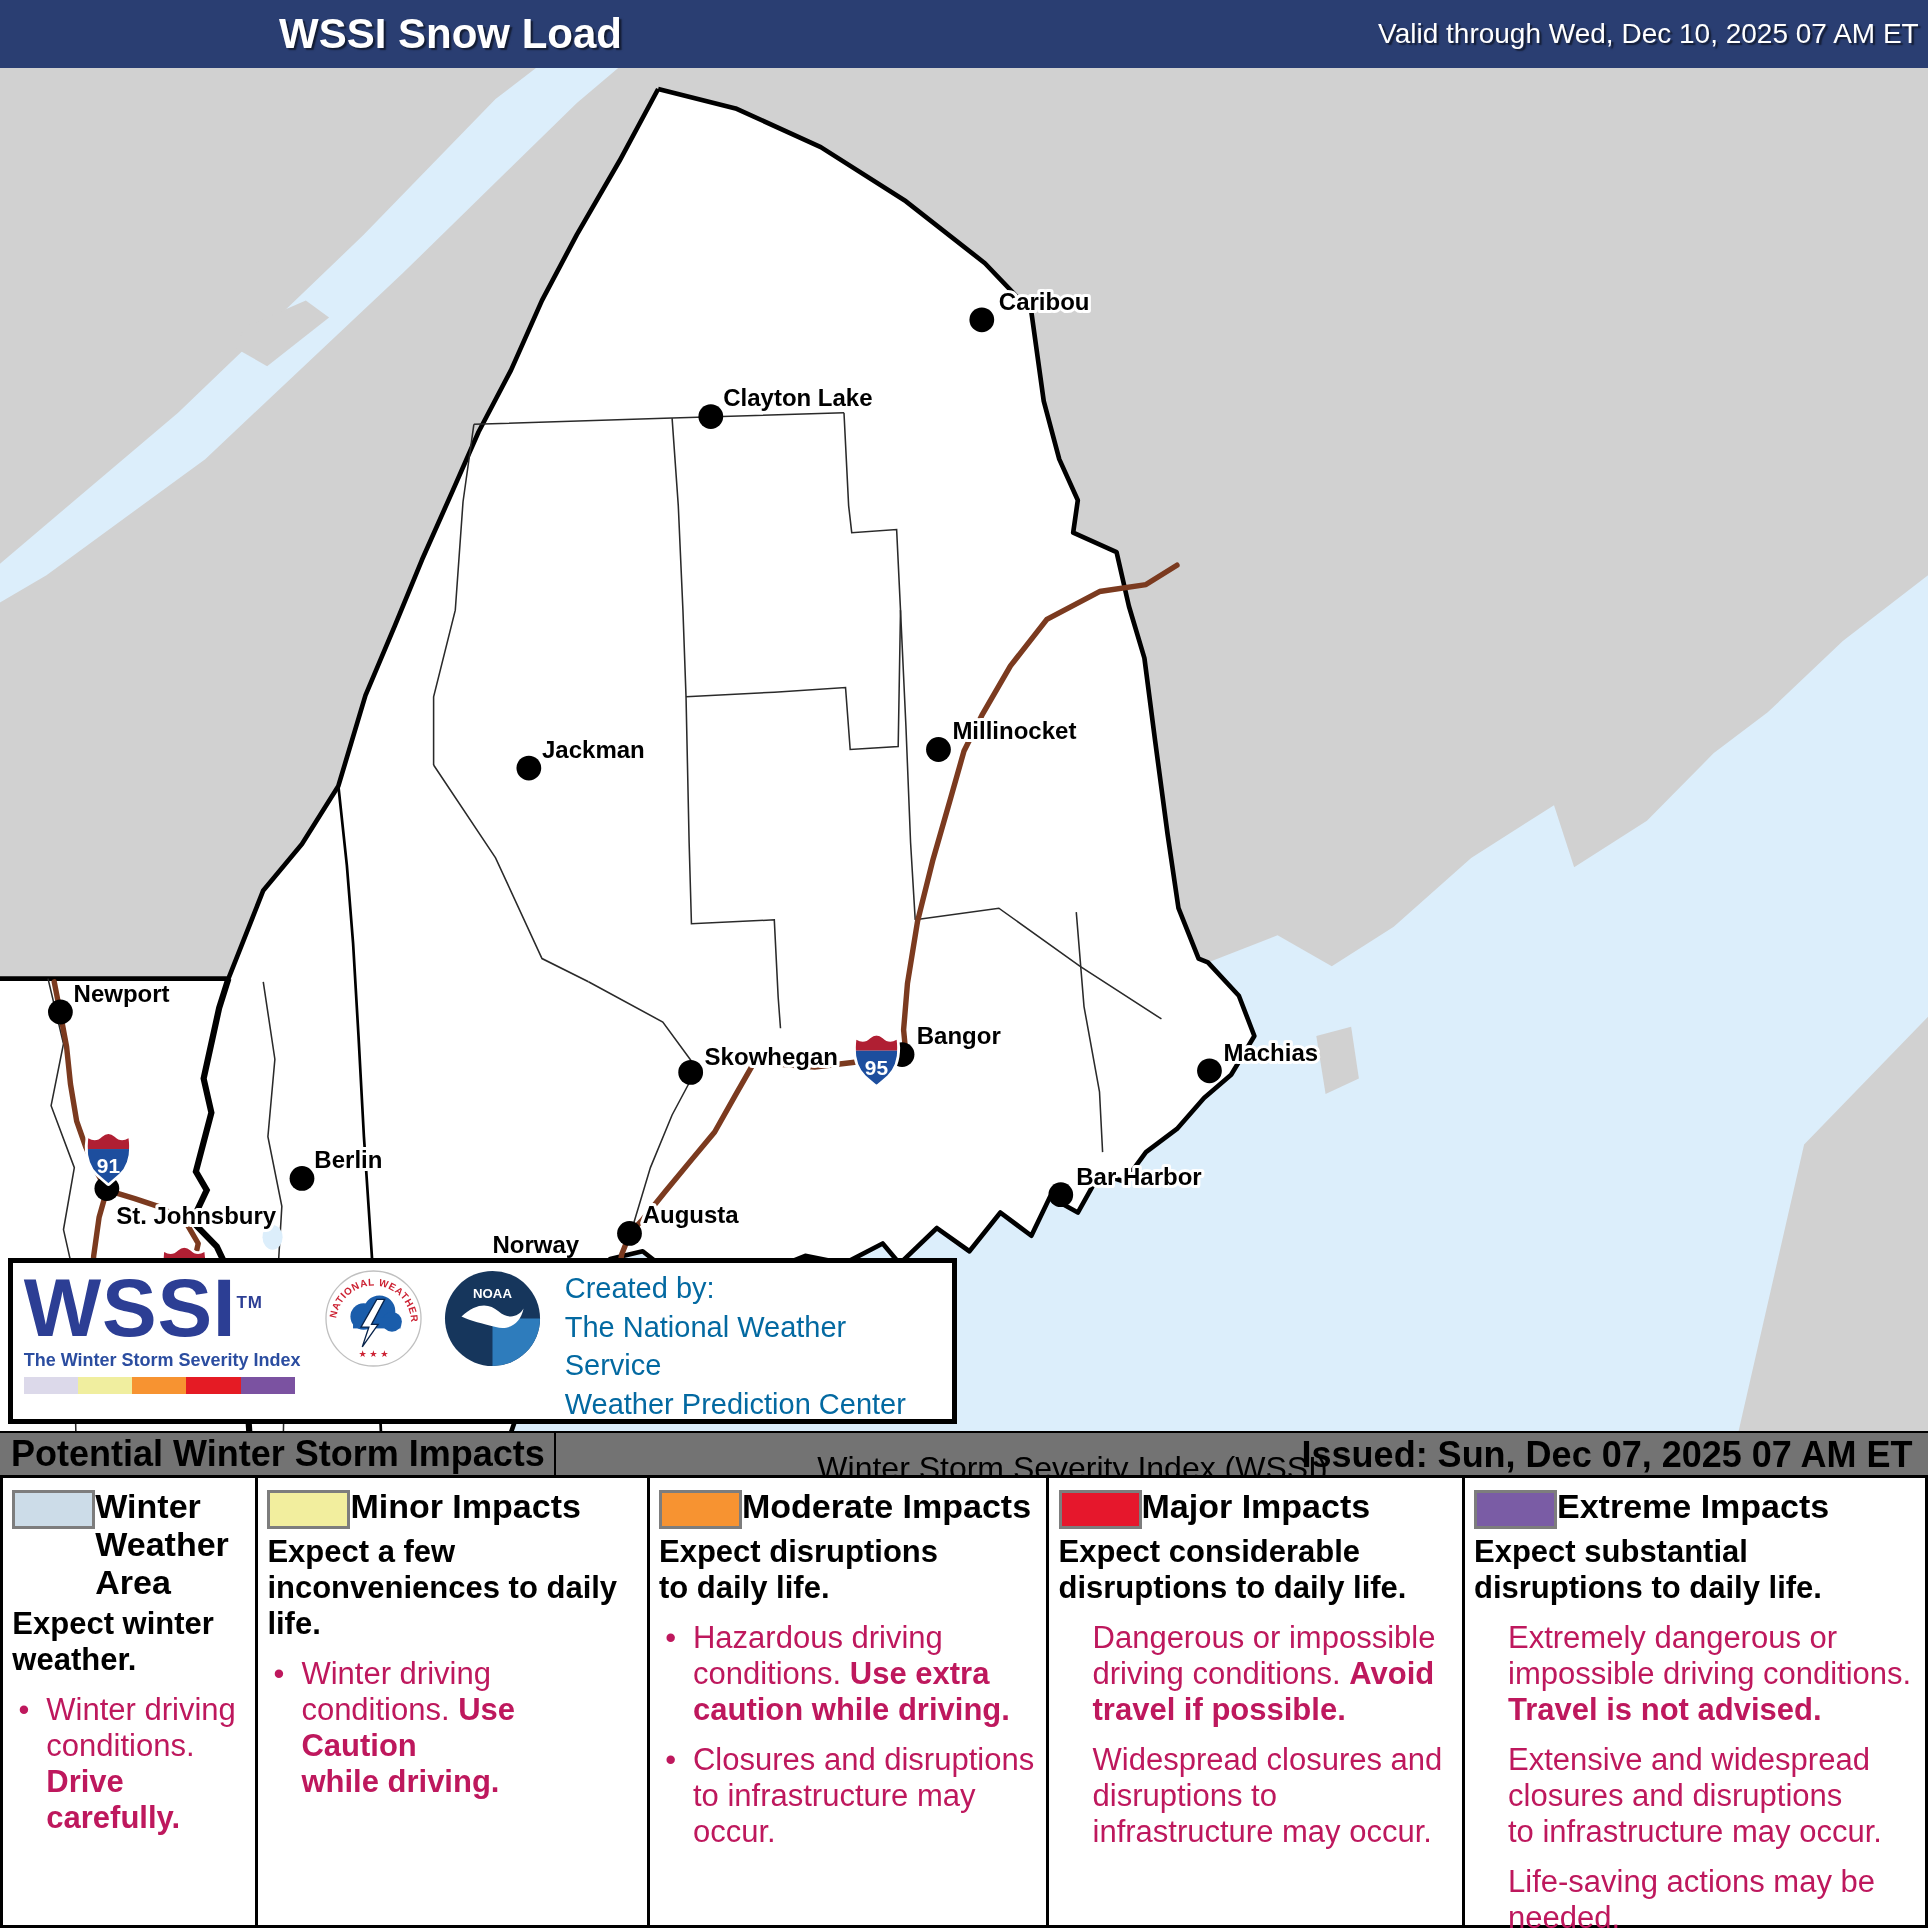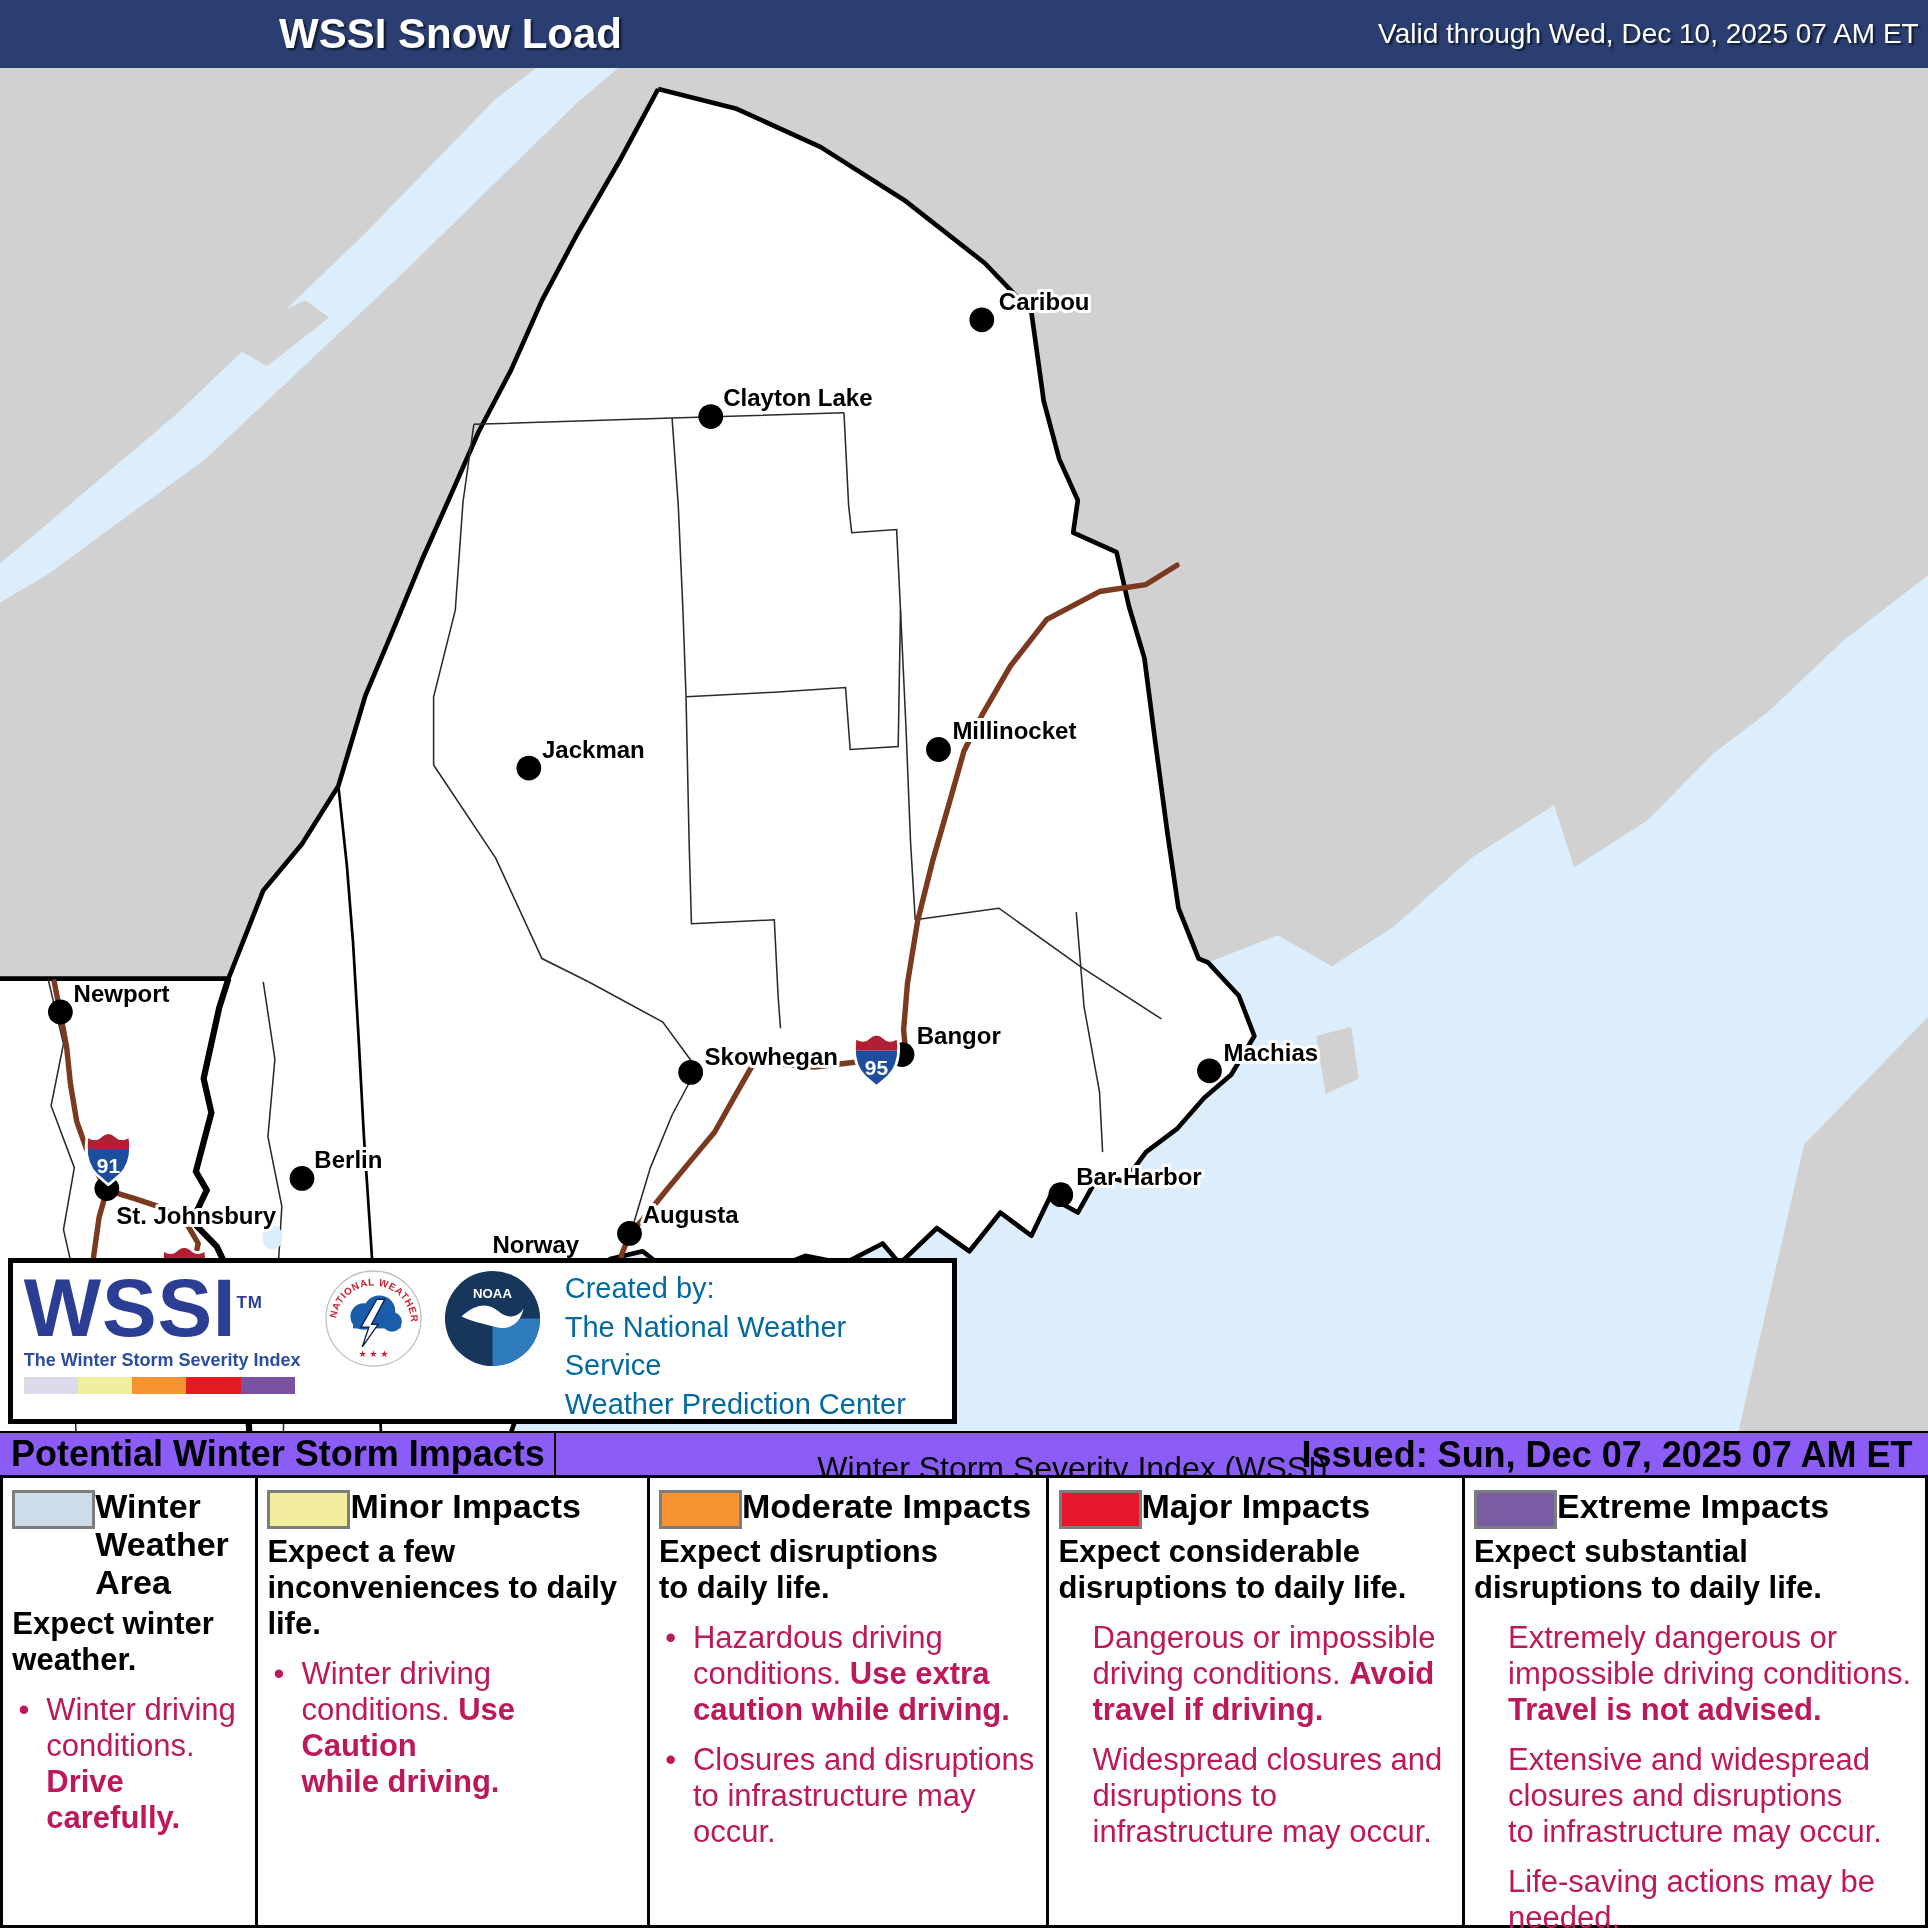--- a/index.html
+++ b/index.html
@@ -24,21 +24,21 @@
      border:5.4px solid #000;box-sizing:border-box;display:flex;align-items:flex-start;padding:6px 11px;}
   .wssi-block{width:280px;flex:0 0 auto;}
   .wssi-word{font-size:82px;font-weight:bold;color:#2c3e94;line-height:.95;letter-spacing:0.8px;}
   .wssi-word sup{font-size:17px;font-weight:bold;color:#2c3e94;}
   .wssi-tagline{font-size:18px;font-weight:bold;color:#2b4da0;margin-top:3.1px;}
   .wssi-strip{display:flex;width:271px;height:17px;margin-top:6.2px;}
   .wssi-strip div{flex:1;}
   .seal{width:99px;height:99px;flex:0 0 auto;margin-left:20px;}
   .createdby{margin-left:23px;font-size:29px;color:#0369a1;line-height:1.33;}
   
-  .title-bar{position:absolute;left:0;top:1431px;width:1928px;height:52px;background:#8b5cf6;
+  .title-bar{position:absolute;left:0;top:1431px;width:1928px;height:52px;background:#737373;
      border-top:2.3px solid #000;box-sizing:border-box;text-decoration:underline;}
   .tb-left{position:absolute;left:0;top:0;height:44px;width:556px;border-right:2.3px solid #000;
      border-bottom:2.3px solid #000;box-sizing:border-box;display:flex;align-items:center;
      padding-left:11px;font-size:36px;font-weight:bold;color:#000;}
   .tb-center{position:absolute;left:697px;top:13px;width:751px;height:44px;display:flex;
      align-items:center;justify-content:center;font-size:32px;color:#000;}
   .tb-right{position:absolute;right:15.5px;top:0;height:44px;display:flex;align-items:center;
      font-size:36px;font-weight:bold;color:#000;}
   
   .legend{position:absolute;left:0;top:1475px;width:1928px;height:453px;background:#fff;
@@ -278,21 +278,21 @@
       </div>
       <div class="lcol" style="width: 417px;">
         <div class="lhead">
           <div class="lswatch" style="background: rgb(230, 23, 44);"></div>
           <div class="ltitle">Major Impacts</div>
         </div>
         <div class="llead">Expect considerable
 disruptions to daily life.</div>
         <div class="litem"><span>Dangerous or impossible
 driving conditions. </span><b>Avoid
-travel if driving.</b></div>
+travel if possible.</b></div>
         <div class="litem"><span>Widespread closures and
 disruptions to
 infrastructure may occur.</span></div>
       </div>
       <div class="lcol" style="width: 462px;">
         <div class="lhead">
           <div class="lswatch" style="background: rgb(122, 92, 165);"></div>
           <div class="ltitle">Extreme Impacts</div>
         </div>
         <div class="llead">Expect substantial

